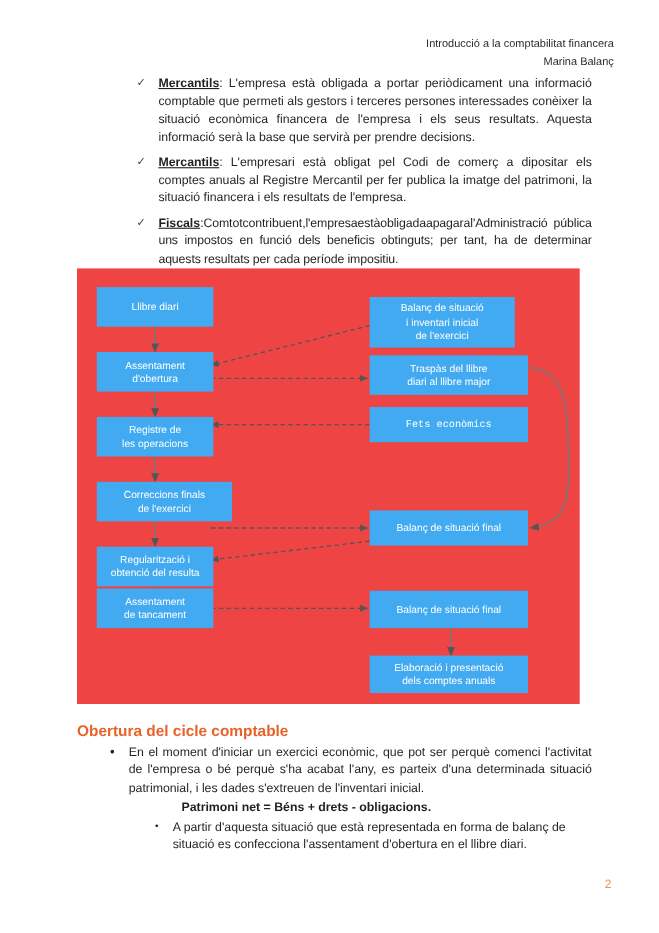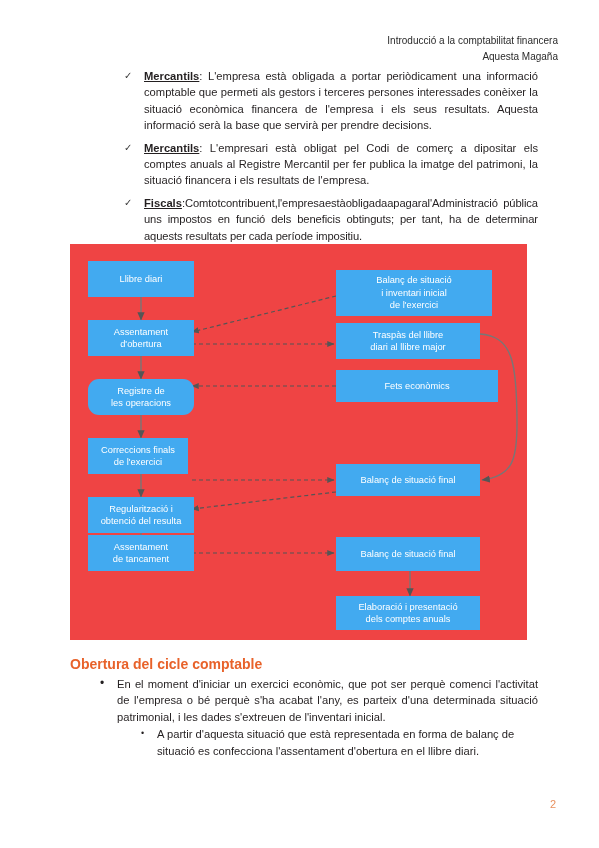--- a/index.html
+++ b/index.html
@@ -152,21 +152,21 @@
     top: 798px;
     font-size: 11px;
     color: #e8915f;
   }
 </style>
 </head>
 <body>
 
 <div class="doc-header">
   <div>Introducció a la comptabilitat financera</div>
-  <div>Aquesta Magaña</div>
+  <div>Marina Balanç</div>
 </div>
 
 <div class="check-list">
 
   <div class="check-item">
     <span class="tick">✓</span><span class="lead">Mercantils</span><span class="body">: L'empresa està obligada a portar periòdicament una informació comptable que permeti als gestors i terceres persones interessades conèixer la situació econòmica financera de l'empresa i els seus resultats. Aquesta informació serà la base que servirà per prendre decisions.</span>
   </div>
 
   <div class="check-item">
     <span class="tick">✓</span><span class="lead">Mercantils</span><span class="body">: L'empresari està obligat pel Codi de comerç a dipositar els comptes anuals al Registre Mercantil per fer publica la imatge del patrimoni, la situació financera i els resultats de l'empresa.</span>
@@ -211,45 +211,45 @@
   </svg>
 
   <div class="node" style="left:18px; top:17px; width:106px; height:36px;">
     <span>Llibre diari</span>
   </div>
 
   <div class="node" style="left:18px; top:76px; width:106px; height:36px;">
     <span>Assentament<br>d'obertura</span>
   </div>
 
-  <div class="node" style="left:18px; top:135px; width:106px; height:36px;border-radius:11px;">
+  <div class="node" style="left:18px; top:135px; width:106px; height:36px;">
     <span>Registre de<br>les operacions</span>
   </div>
 
-  <div class="node" style="left:18px; top:194px; width:100px; height:36px;">
+  <div class="node" style="left:18px; top:194px; width:123px; height:36px;">
     <span>Correccions finals<br>de l'exercici</span>
   </div>
 
   <div class="node" style="left:18px; top:253px; width:106px; height:36px;">
     <span>Regularització i<br>obtenció del resulta</span>
   </div>
 
   <div class="node" style="left:18px; top:291px; width:106px; height:36px; top:291px;">
     <span>Assentament<br>de tancament</span>
   </div>
 
-  <div class="node" style="left:266px; top:26px; width:156px; height:46px;">
+  <div class="node" style="left:266px; top:26px; width:132px; height:46px;">
     <span>Balanç de situació<br>i inventari inicial<br>de l'exercici</span>
   </div>
 
   <div class="node" style="left:266px; top:79px; width:144px; height:36px;">
     <span>Traspàs del llibre<br>diari al llibre major</span>
   </div>
 
-  <div class="node" style="left:266px; top:126px; width:162px; height:32px;">
+  <div class="node" style="left:266px; top:126px; width:144px; height:32px;font-family:Liberation Mono, monospace;">
     <span>Fets econòmics</span>
   </div>
 
   <div class="node" style="left:266px; top:220px; width:144px; height:32px;">
     <span>Balanç de situació final</span>
   </div>
 
   <div class="node" style="left:266px; top:293px; width:144px; height:34px;">
     <span>Balanç de situació final</span>
   </div>
@@ -261,20 +261,21 @@
 </div>
 
 <div class="section-heading">Obertura del cicle comptable</div>
 
 <div class="bottom-list">
 
   <div class="dot-item">
     <span class="dot">•</span><span>En el moment d'iniciar un exercici econòmic, que pot ser perquè comenci l'activitat de l'empresa o bé perquè s'ha acabat l'any, es parteix d'una determinada situació patrimonial, i les dades s'extreuen de l'inventari inicial.</span>
   </div>
 
+  <div class="formula">Patrimoni net = Béns + drets - obligacions.</div>
 
   <div class="sub-list">
     <div class="sub-item">
       <span class="dot">•</span><span>A partir d'aquesta situació que està representada en forma de balanç de situació es confecciona l'assentament d'obertura en el llibre diari.</span>
     </div>
   </div>
 
 </div>
 
 <div class="page-number">2</div>

